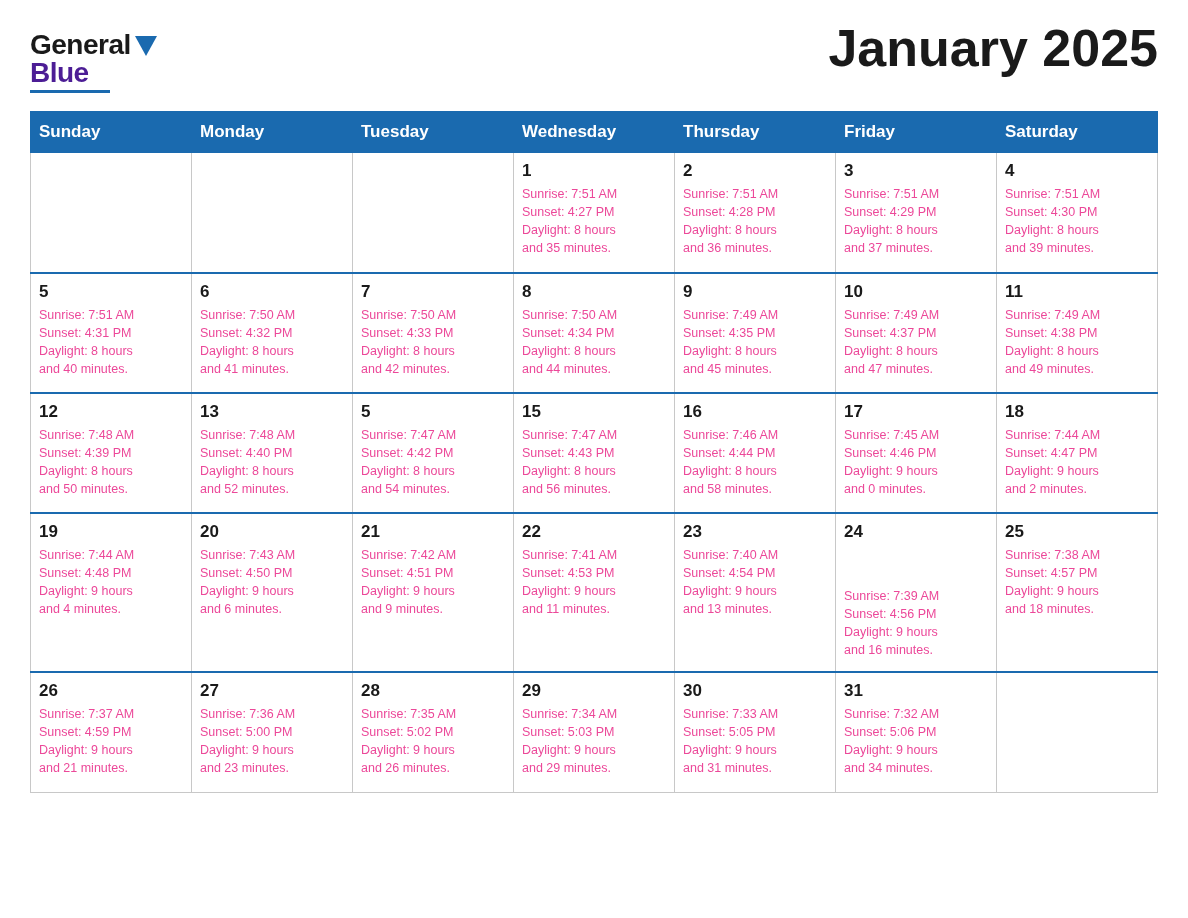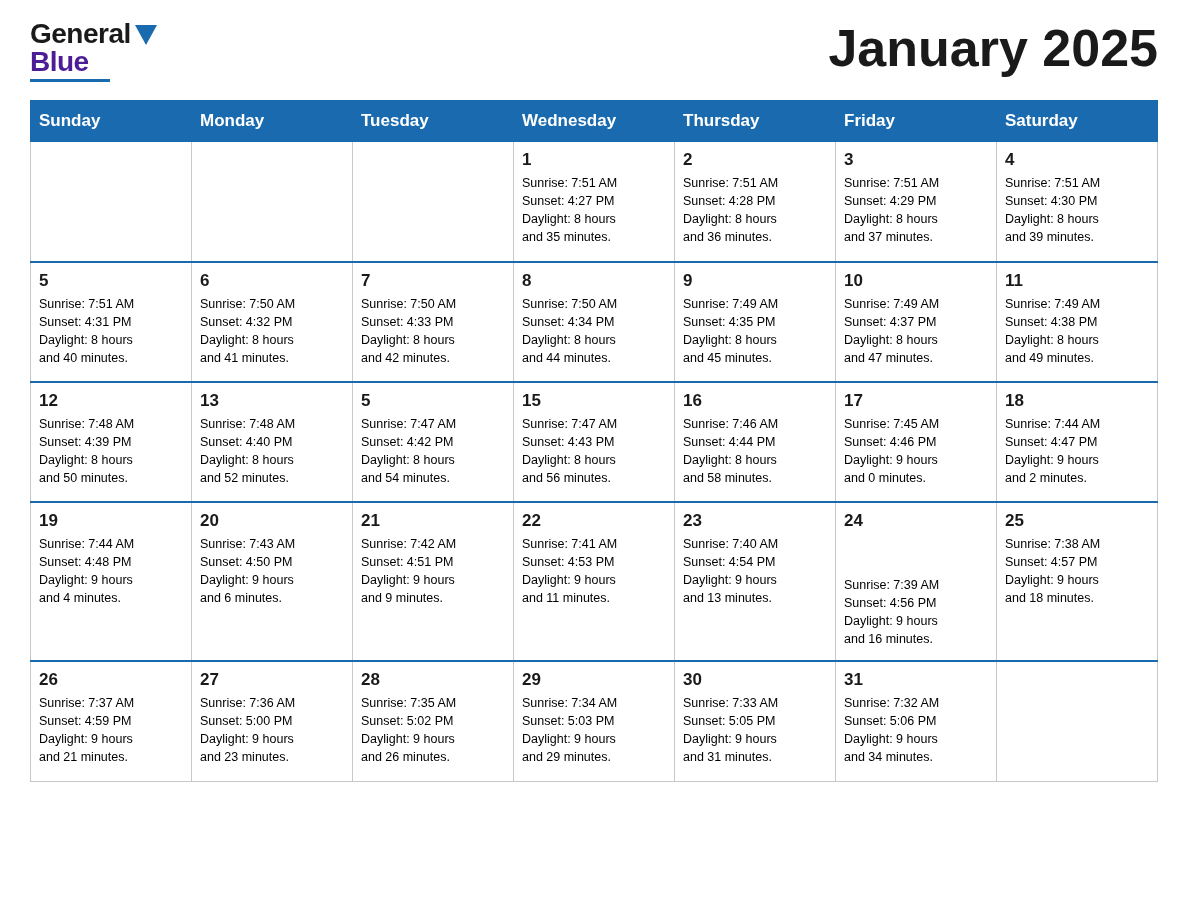--- a/index.html
+++ b/index.html
@@ -14,21 +14,21 @@
     .header {
       display: flex;
       justify-content: space-between;
       align-items: flex-start;
       margin-bottom: 18px;
     }
     .logo {
       display: flex;
       flex-direction: column;
       align-items: flex-start;
-      margin-top: 0;
+      margin-top: 11px;
     }
     .logo-general {
       font-size: 28px;
       font-weight: bold;
       color: #1a1a1a;
       letter-spacing: -0.5px;
       line-height: 1;
     }
     .logo-blue {
       font-size: 28px;
@@ -83,21 +83,21 @@
       background: #fff;
     }
     .day-number {
       font-size: 17px;
       font-weight: bold;
       color: #1a1a1a;
       margin-bottom: 4px;
     }
     .day-info {
       font-size: 12.5px;
-      color: #000000;
+      color: #ec4899;
       line-height: 1.45;
     }
     .empty-cell {
       border: 1px solid #c8c8c8;
       border-top: 2px solid #1a6aaf;
       background: #fff;
     }
     tr:first-child .day-cell,
     tr:first-child .empty-cell {
       border-top: none;

